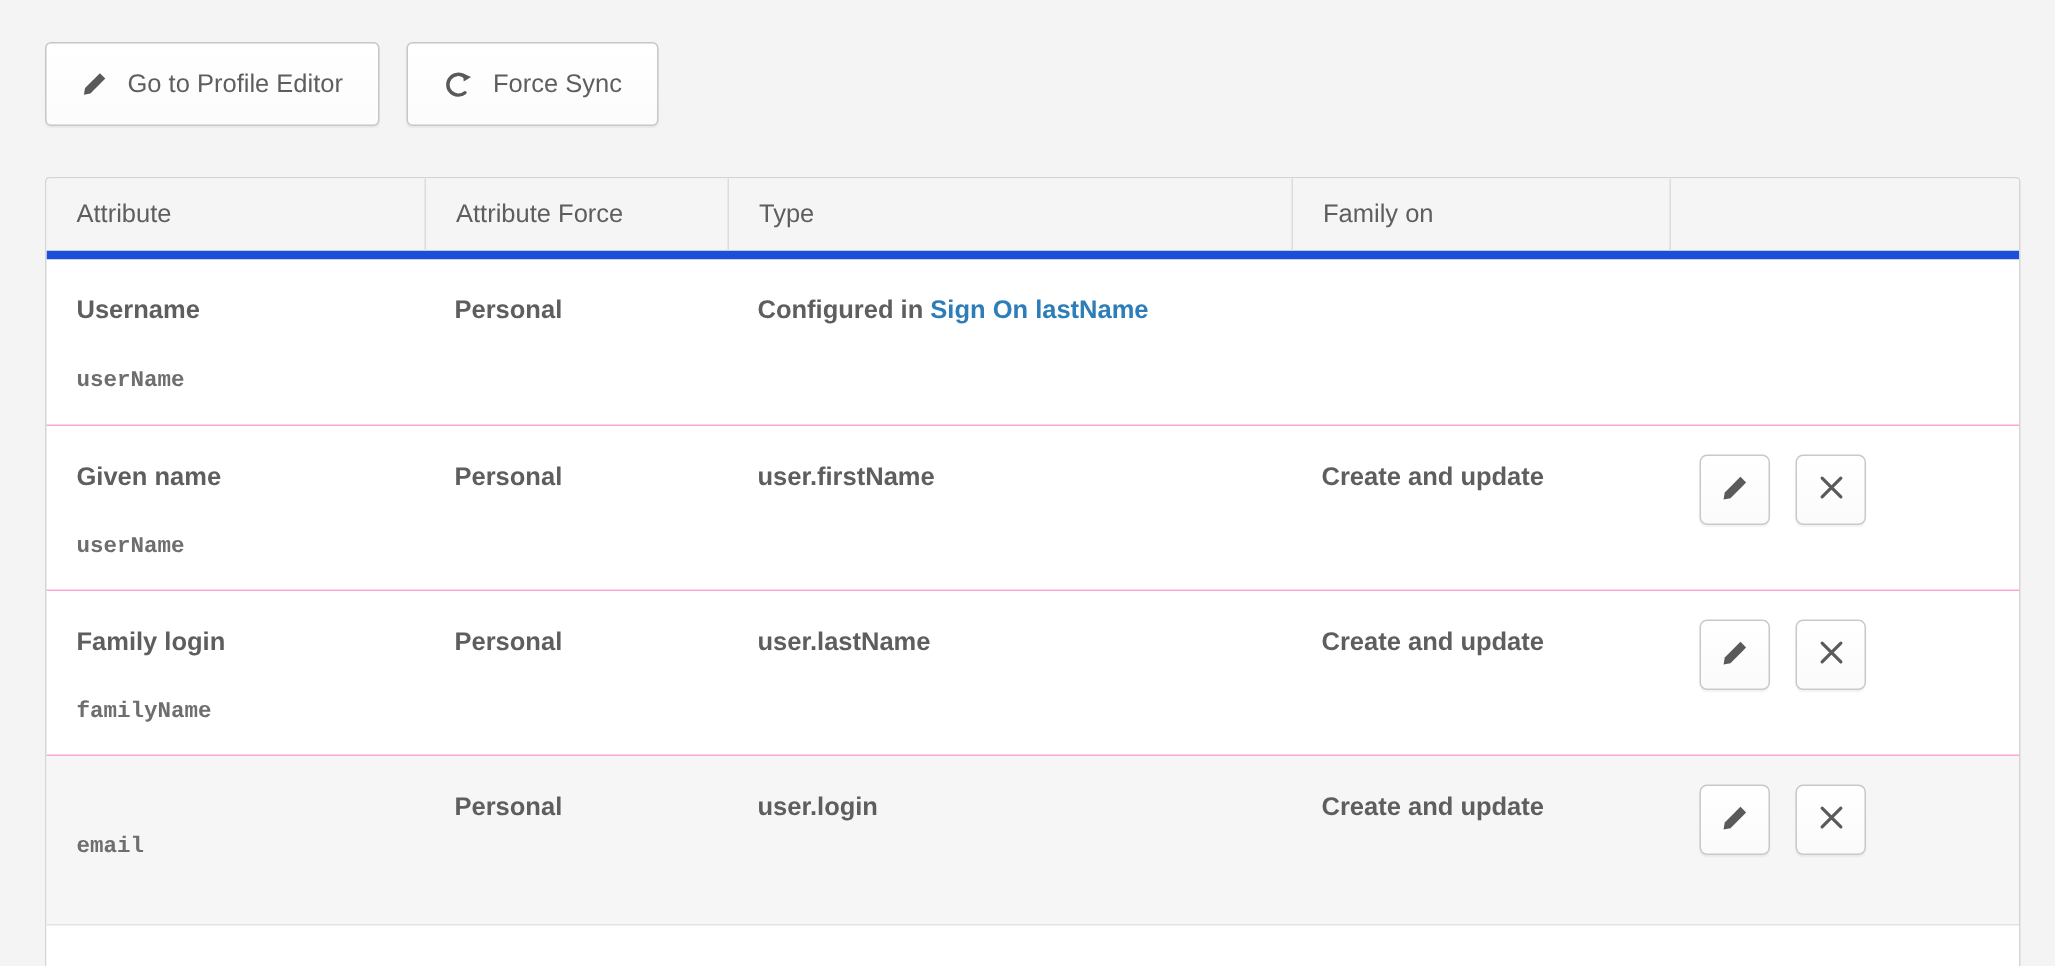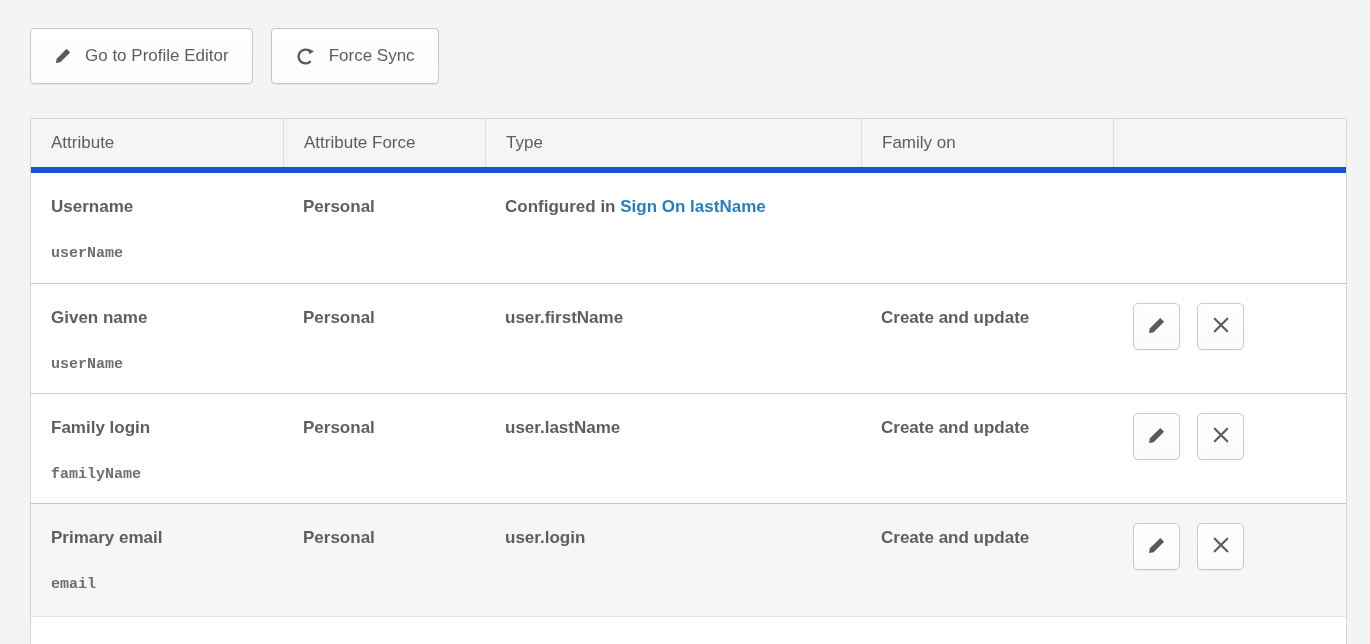--- a/index.html
+++ b/index.html
@@ -184,21 +184,20 @@
             <svg width="20" height="20" viewBox="0 0 16 16">
                 <path d="M3 3 L13 13 M13 3 L3 13" stroke="#5a5a5a" stroke-width="1.7" stroke-linecap="round"></path>
               </svg>
           </span>
         </button>
       </div>
     </div>
 
     <div class="grid-row row highlighted">
       <div class="td">
-        <div class="attr-label">Primary email</div>
         <div class="attr-var">email</div>
       </div>
       <div class="td">
         <span>Personal</span>
       </div>
       <div class="td">
         <span>user.login</span>
       </div>
       <div class="td">
         <span>Create and update</span>

